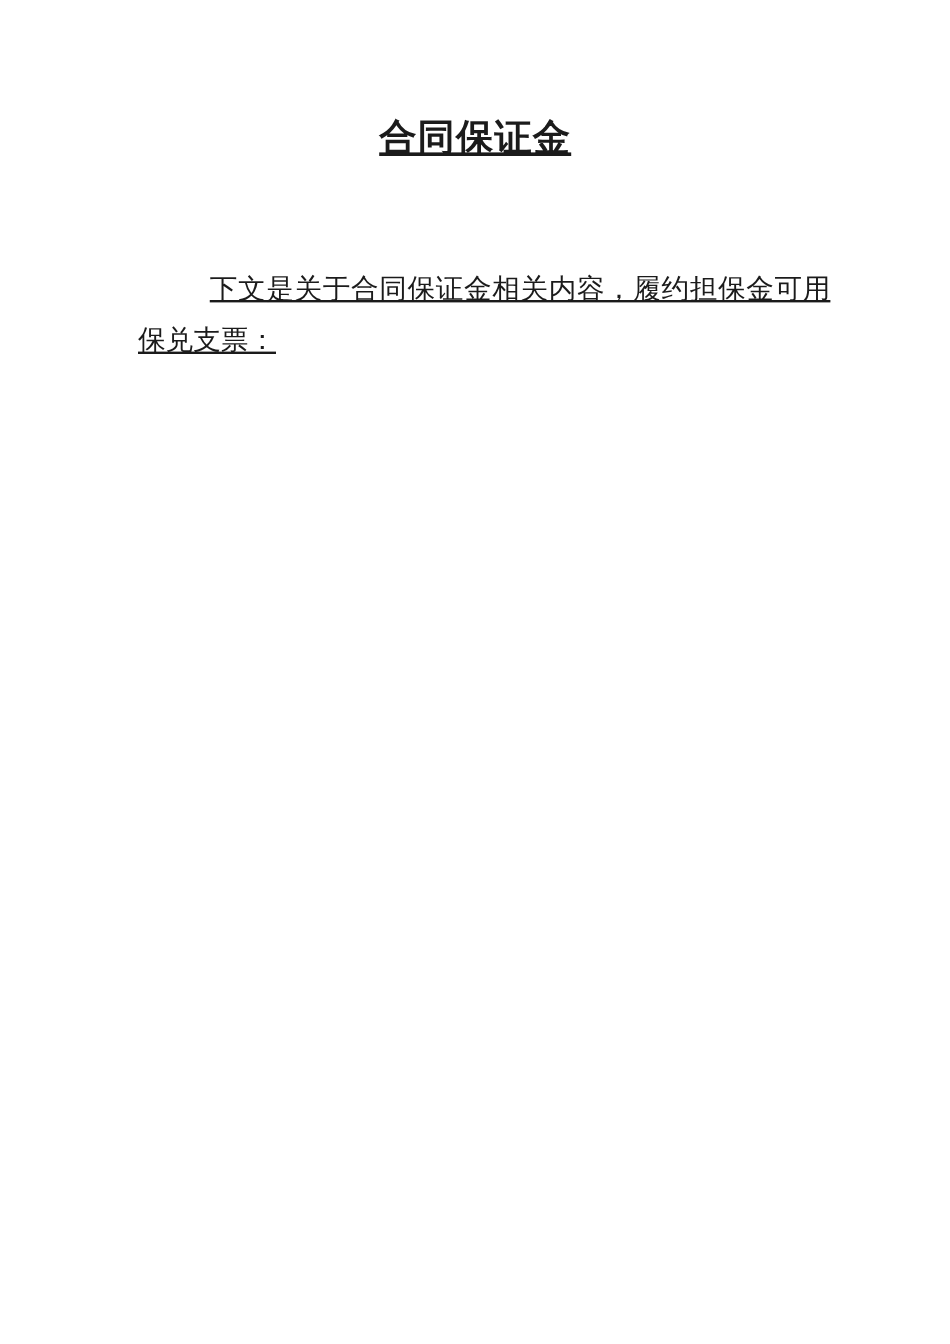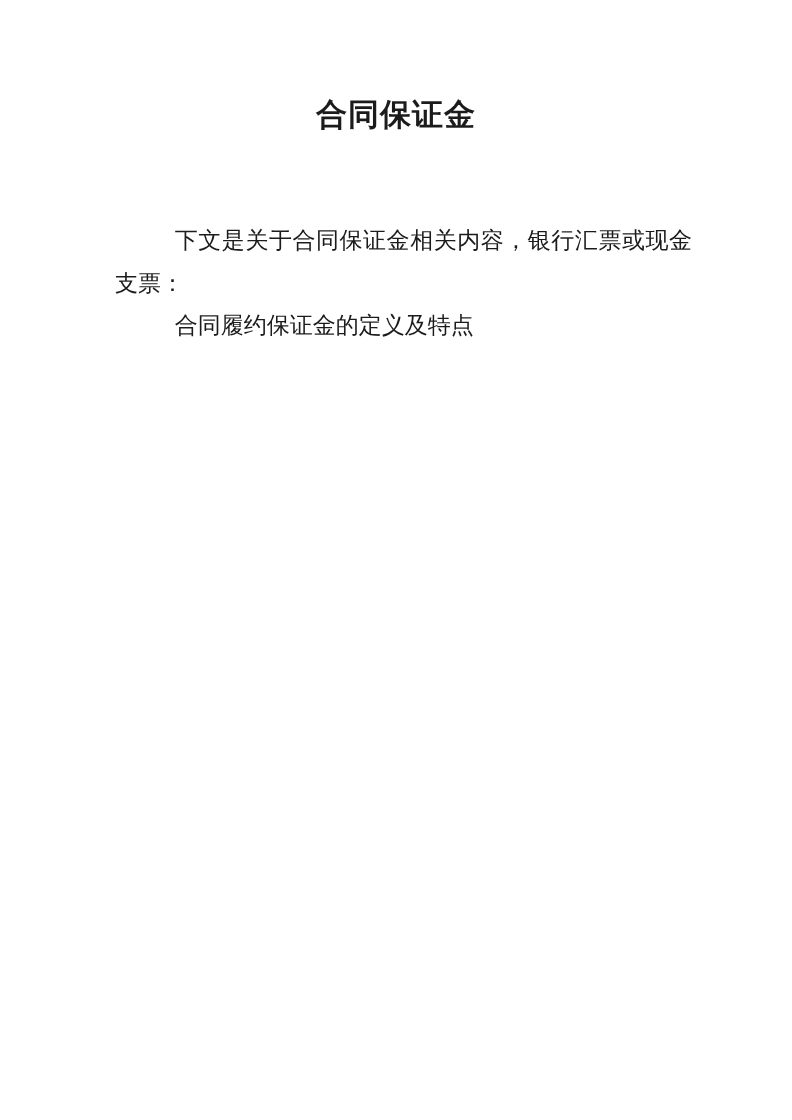--- a/index.html
+++ b/index.html
@@ -9,20 +9,21 @@
     width: 792px;
     height: 1120px;
     overflow: hidden;
   }
   .page {
     position: relative;
     width: 792px;
     height: 944px;
     background: #ffffff;
     color: #1b1b1b;
+    text-decoration: underline;
   }
   .doc-title {
     padding-top: 96px;
     text-align: center;
     font-size: 31px;
     font-weight: bold;
     line-height: 38px;
     letter-spacing: 1px;
   }
   .doc-body {
@@ -37,16 +38,15 @@
     text-indent: 2.6em;
   }
 </style>
 </head>
 <body>
 
 <div class="page" style="background: rgb(255, 255, 255); color: rgb(27, 27, 27);">
   <h1 class="doc-title">合同保证金</h1>
 
   <div class="doc-body">
-    <p>下文是关于合同保证金相关内容，银行汇票或现金支票：</p>
-    <p>合同履约保证金的定义及特点</p>
+    <p>下文是关于合同保证金相关内容，履约担保金可用保兑支票：</p>
   </div>
 </div>
 
 </body></html>

